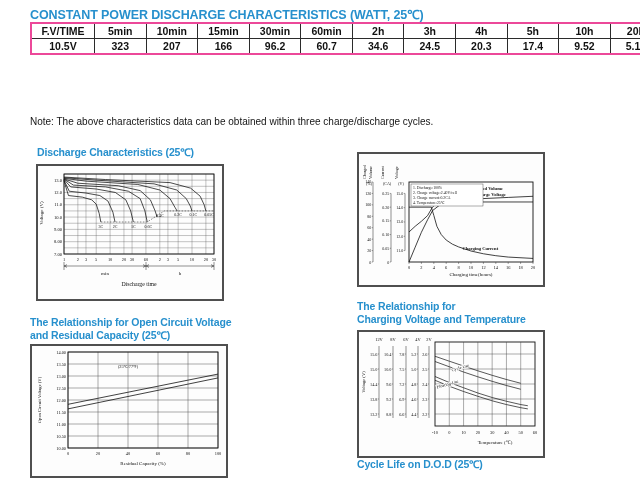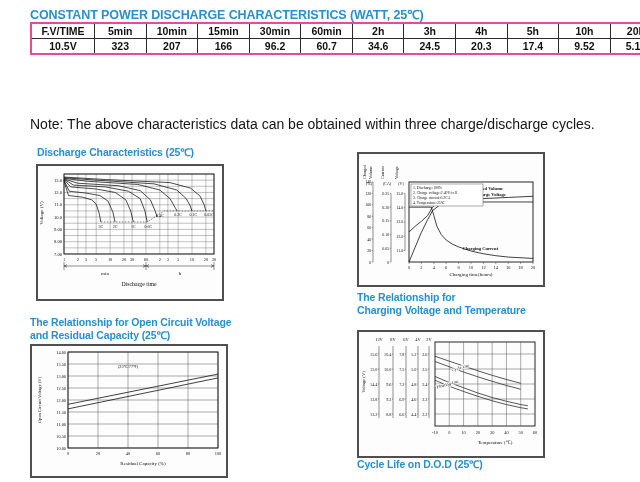--- a/index.html
+++ b/index.html
@@ -1,25 +1,25 @@
 <!DOCTYPE html>
 <html><head>
 <meta charset="utf-8">
 <style>
   html,body{margin:0;padding:0;}
   body{width:640px;height:482px;position:relative;background:#fff;overflow:hidden;
        font-family:"Liberation Sans",sans-serif;}
   .abs{position:absolute;text-align:center;}
   .main-title{left:30px;top:6px;font-size:12.5px;font-weight:bold;color:#2790cd;letter-spacing:-0.1px;}
-  .note{left:30px;top:116px;font-size:14px;color:#151515;}
+  .note{left:30px;top:116px;font-size:10px;color:#151515;}
   .chart-title{position:absolute;color:#2790cd;font-weight:bold;font-size:10.5px;line-height:13px;
                white-space:pre-line;letter-spacing:-0.15px;}
   .t1{left:37px;top:146px;}
   .t3{left:30px;top:316px;}
-  .t2{left:357px;top:291px;}
+  .t2{left:357px;top:300px;}
   .t5{left:357px;top:458px;}
   .panel{position:absolute;border:2px solid #4f4f4f;background:#fdfdfd;}
   .p1{left:36px;top:164px;}
   .p2{left:357px;top:152px;}
   .p3{left:30px;top:344px;}
   .p4{left:357px;top:330px;}
   table.power{position:absolute;left:30px;top:22px;width:633px;border-collapse:collapse;
               table-layout:fixed;border:2px solid #ec4899;padding-left:28px;}
   table.power th,table.power td{border:1px solid #2b2b2b;font-size:10.5px;font-weight:700;
               color:#111;text-align:center;padding:0;height:14px;}

